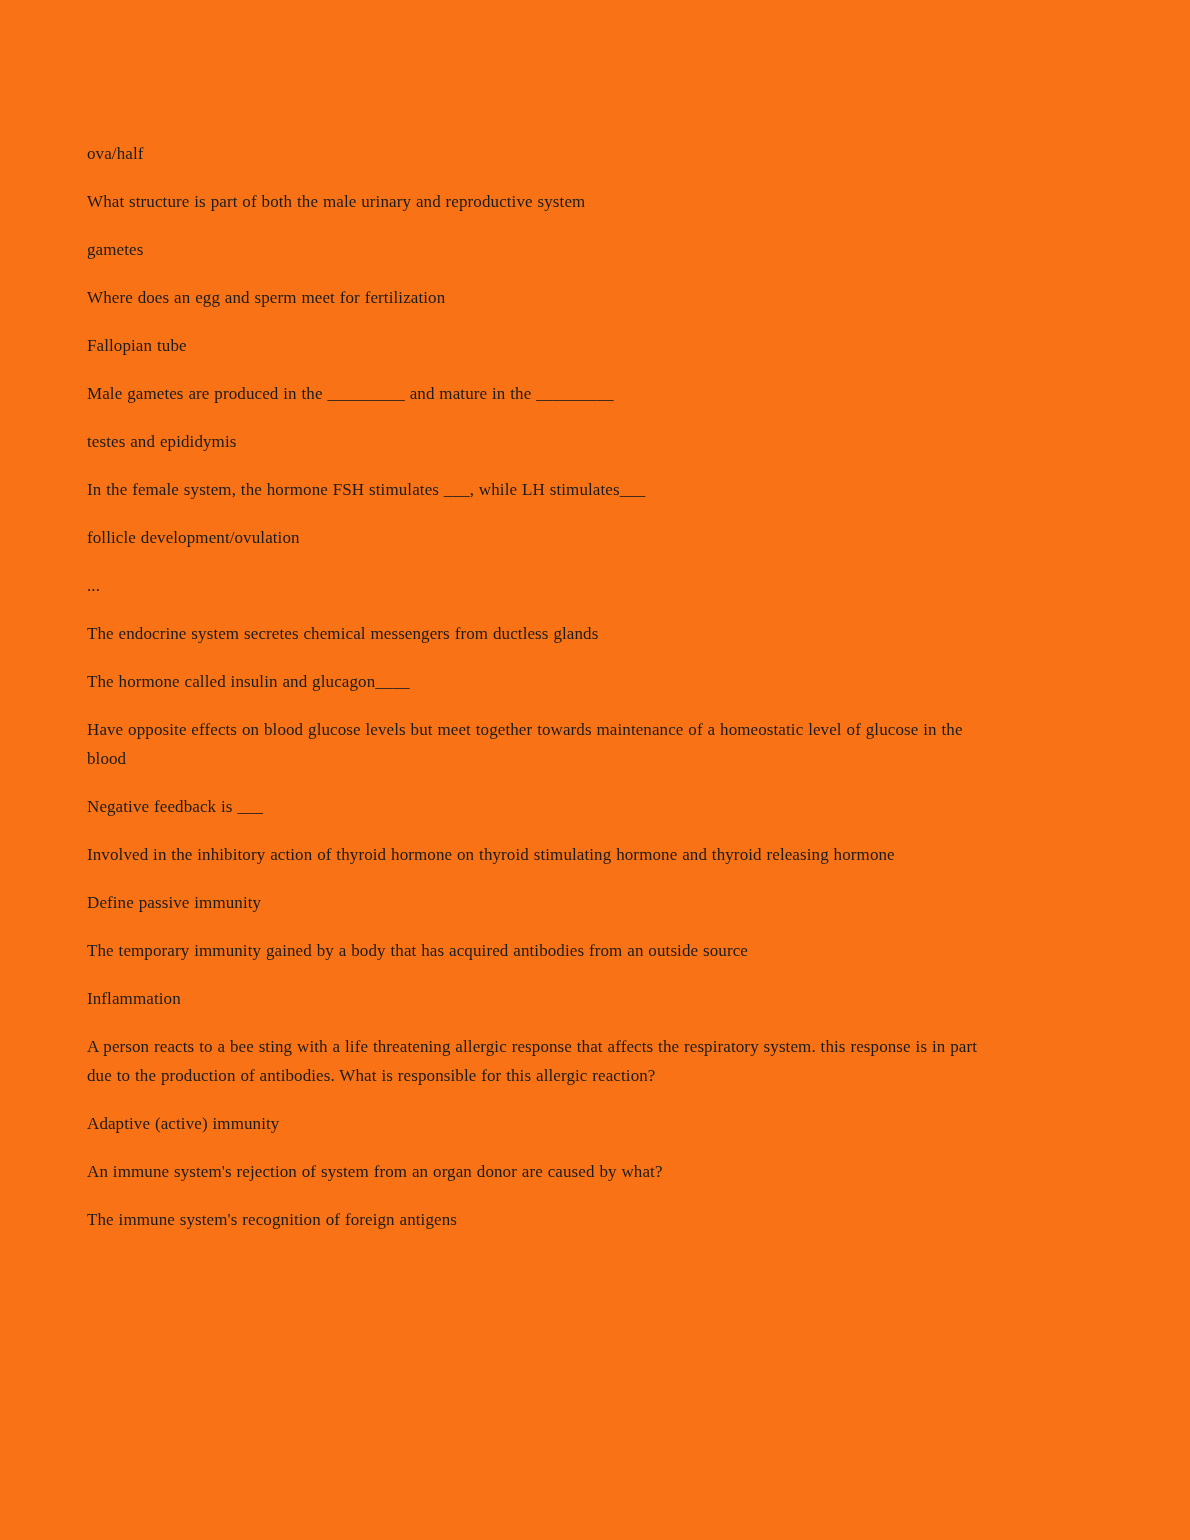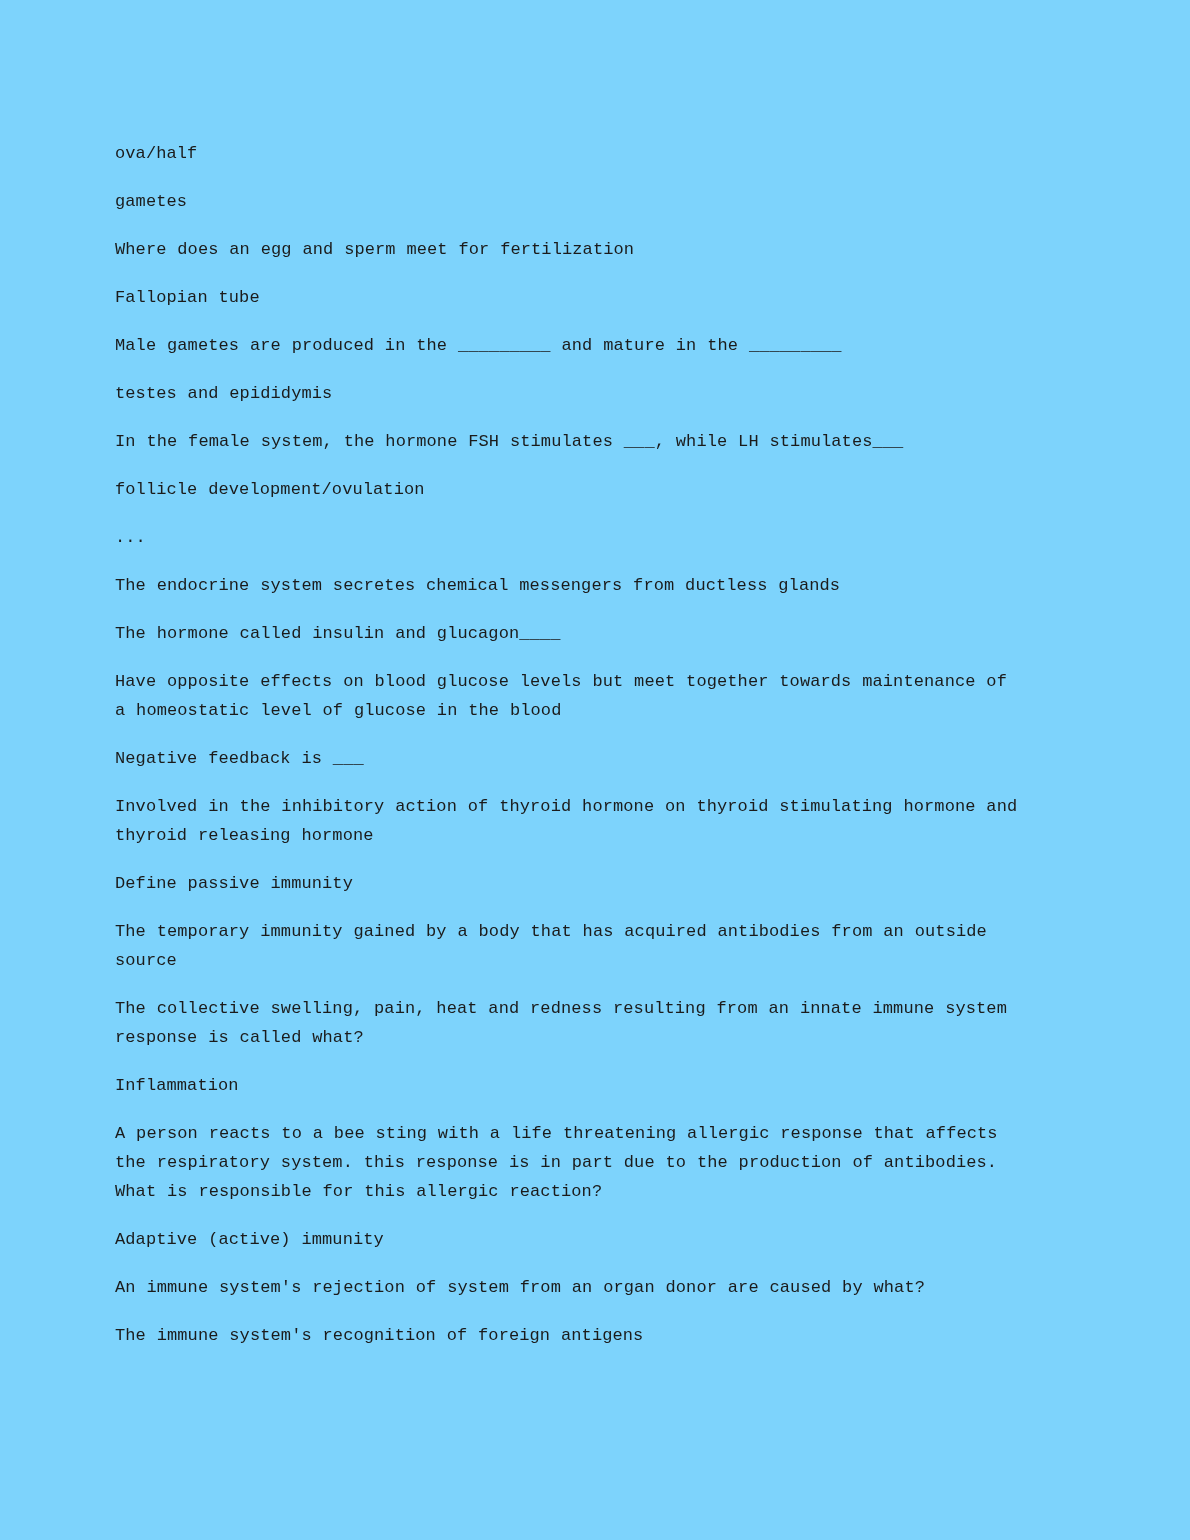--- a/index.html
+++ b/index.html
@@ -4,56 +4,56 @@
 <style>
   html, body {
     margin: 0;
     padding: 0;
     background: #ffffff;
   }
   .page {
     position: relative;
     width: 1190px;
     height: 1540px;
-    background: #7dd3fc;
+    background: #f97316;
     box-sizing: border-box;
-    padding: 139px 140px 0 115px;
-    font-family: Liberation Mono, monospace;
+    padding: 139px 140px 0 87px;
+    font-family: Liberation Serif, serif;
     color: #1b1b1b;
     overflow: hidden;
   }
   .para {
     font-size: 17px;
     line-height: 29px;
     margin: 0 0 19px 0;
     max-width: 910px;
     font-weight: 400;
     letter-spacing: 0.1px;
     word-spacing: 0.5px;
   }
 </style>
 </head>
 <body>
 
 <div class="page">
   <p class="para">ova/half</p>
+  <p class="para">What structure is part of both the male urinary and reproductive system</p>
   <p class="para">gametes</p>
   <p class="para">Where does an egg and sperm meet for fertilization</p>
   <p class="para">Fallopian tube</p>
   <p class="para">Male gametes are produced in the _________ and mature in the _________</p>
   <p class="para">testes and epididymis</p>
   <p class="para">In the female system, the hormone FSH stimulates ___, while LH stimulates___</p>
   <p class="para">follicle development/ovulation</p>
   <p class="para">...</p>
   <p class="para">The endocrine system secretes chemical messengers from ductless glands</p>
   <p class="para">The hormone called insulin and glucagon____</p>
   <p class="para">Have opposite effects on blood glucose levels but meet together towards maintenance of a homeostatic level of glucose in the blood</p>
   <p class="para">Negative feedback is ___</p>
   <p class="para">Involved in the inhibitory action of thyroid hormone on thyroid stimulating hormone and thyroid releasing hormone</p>
   <p class="para">Define passive immunity</p>
   <p class="para">The temporary immunity gained by a body that has acquired antibodies from an outside source</p>
-  <p class="para">The collective swelling, pain, heat and redness resulting from an innate immune system response is called what?</p>
   <p class="para">Inflammation</p>
   <p class="para">A person reacts to a bee sting with a life threatening allergic response that affects the respiratory system. this response is in part due to the production of antibodies. What is responsible for this allergic reaction?</p>
   <p class="para">Adaptive (active) immunity</p>
   <p class="para">An immune system's rejection of system from an organ donor are caused by what?</p>
   <p class="para">The immune system's recognition of foreign antigens</p>
 </div>
 
 </body></html>

